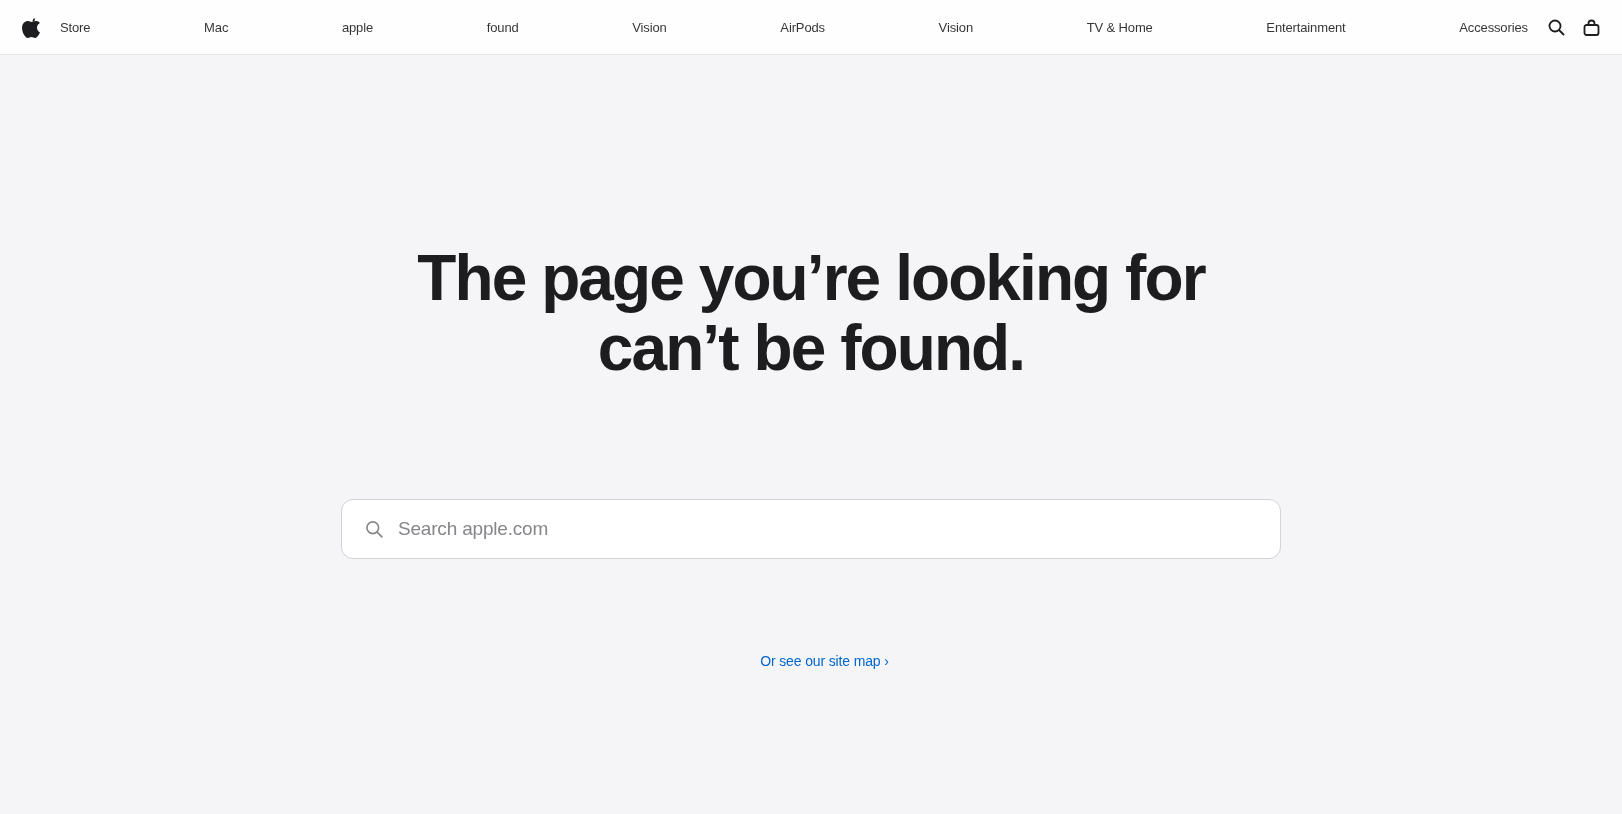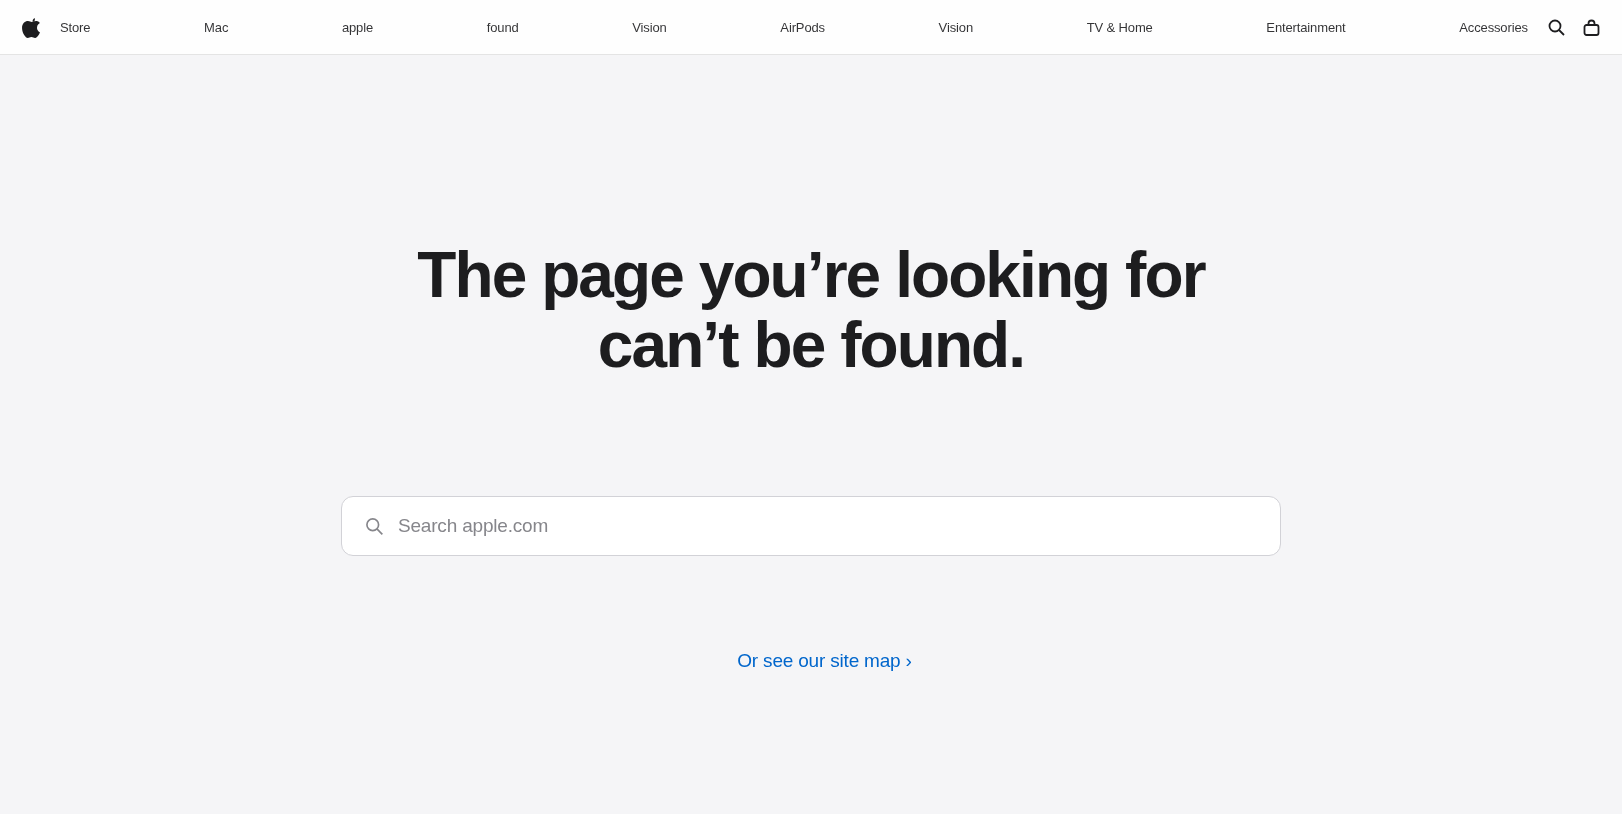--- a/index.html
+++ b/index.html
@@ -150,21 +150,21 @@
       letter-spacing: -0.01em;
     }
 
     .search-input::placeholder {
       color: #86868b;
     }
 
     .sitemap-link {
       color: #0066cc;
       text-decoration: none;
-      font-size: 19px;
+      font-size: 14px;
       letter-spacing: -0.01em;
       margin-left: 27px;
     }
   </style>
 </head>
 <body>
 
 <nav>
   <div class="nav-inner">
     <div class="nav-logo">

